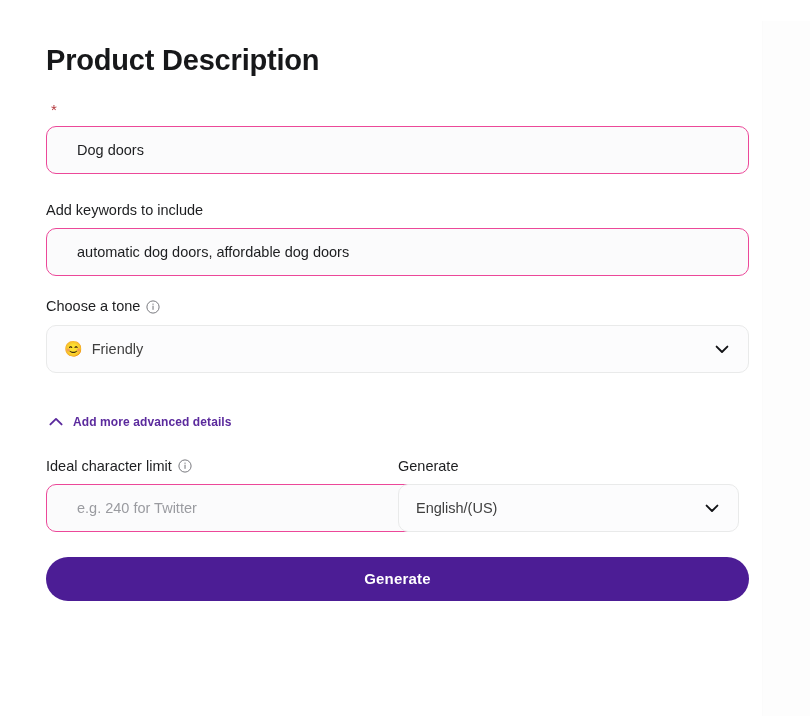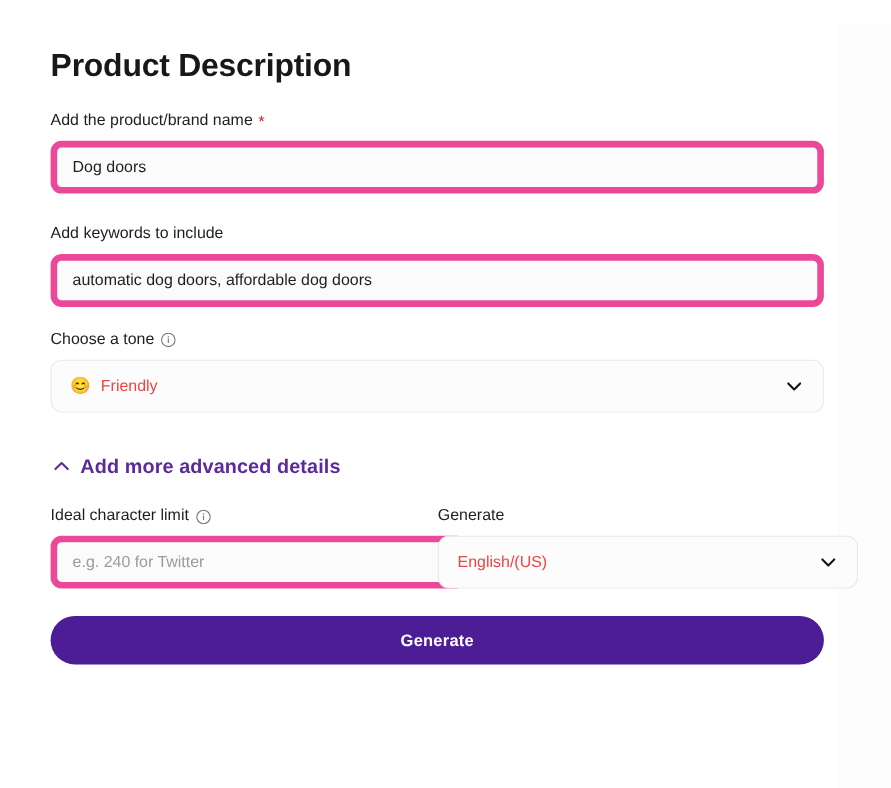--- a/index.html
+++ b/index.html
@@ -59,24 +59,24 @@
     align-items: center;
     justify-content: center;
     margin-left: 6px;
     width: 14px; height: 14px;
     cursor: pointer;
   }
   .info-icon svg { display: block; }
   .text-input {
     width: 703px;
     height: 48px;
-    border: 6px solid #ec4899;
+    border: 1px solid #ec4899;
     border-radius: 10px;
     background: #fbfbfc;
-    padding: 0 14px;
+    padding: 0 30px;
     font-family: "Liberation Sans", sans-serif;
     font-size: 14.5px;
     color: #1d1e20;
     outline: none;
   }
   .text-input::placeholder { color: #9a9ba0; }
   .select-shell {
     position: relative;
     width: 703px;
     height: 48px;
@@ -92,21 +92,21 @@
     padding: 0 17px;
     cursor: pointer;
   }
   .select-emoji {
     font-size: 15px;
     margin-right: 9px;
     line-height: 1;
   }
   .select-value {
     font-size: 14.5px;
-    color: #ef4444;
+    color: #404040;
   }
   .chevron {
     position: absolute;
     right: 16px;
     top: 50%;
     transform: translateY(-50%);
     width: 22px; height: 22px;
     display: flex; align-items: center; justify-content: center;
     cursor: pointer;
   }
@@ -117,32 +117,32 @@
     cursor: pointer;
     width: max-content;
   }
   .advanced-caret {
     width: 20px; height: 20px;
     display: flex; align-items: center; justify-content: center;
     margin-right: 7px;
   }
   .advanced-label {
     color: #5b2a9d;
-    font-size: 18px;
+    font-size: 12px;
     font-weight: 700;
     letter-spacing: 0.1px;
   }
   .row-2 {
     display: flex;
     gap: 13px;
     margin-top: 26px;
   }
   .col-half { width: 339px; }
   .col-half .text-input { width: 379px; }
-  .col-half .select-shell { width: 382px; }
+  .col-half .select-shell { width: 341px; }
   .generate-btn {
     margin-top: 25px;
     width: 703px;
     height: 44px;
     border: none;
     border-radius: 40px;
     background: #4c1d95;
     color: #ffffff;
     font-family: "Liberation Sans", sans-serif;
     font-size: 15px;
@@ -160,21 +160,20 @@
 <div id="app">
 
   <div class="right-gutter"></div>
 
   <div class="form-wrap">
 
     <h1 class="page-title">Product Description</h1>
 
     <div class="field-block">
       <div class="field-label">
-        <span>Add the product/brand name</span>
         <span class="req-star">*</span>
       </div>
       <input class="text-input" type="text" value="Dog doors" style="">
     </div>
 
     <div class="field-block" style="margin-top:28px;">
       <div class="field-label">
         <span>Add keywords to include</span>
       </div>
       <input class="text-input" type="text" value="automatic dog doors, affordable dog doors" style="">

